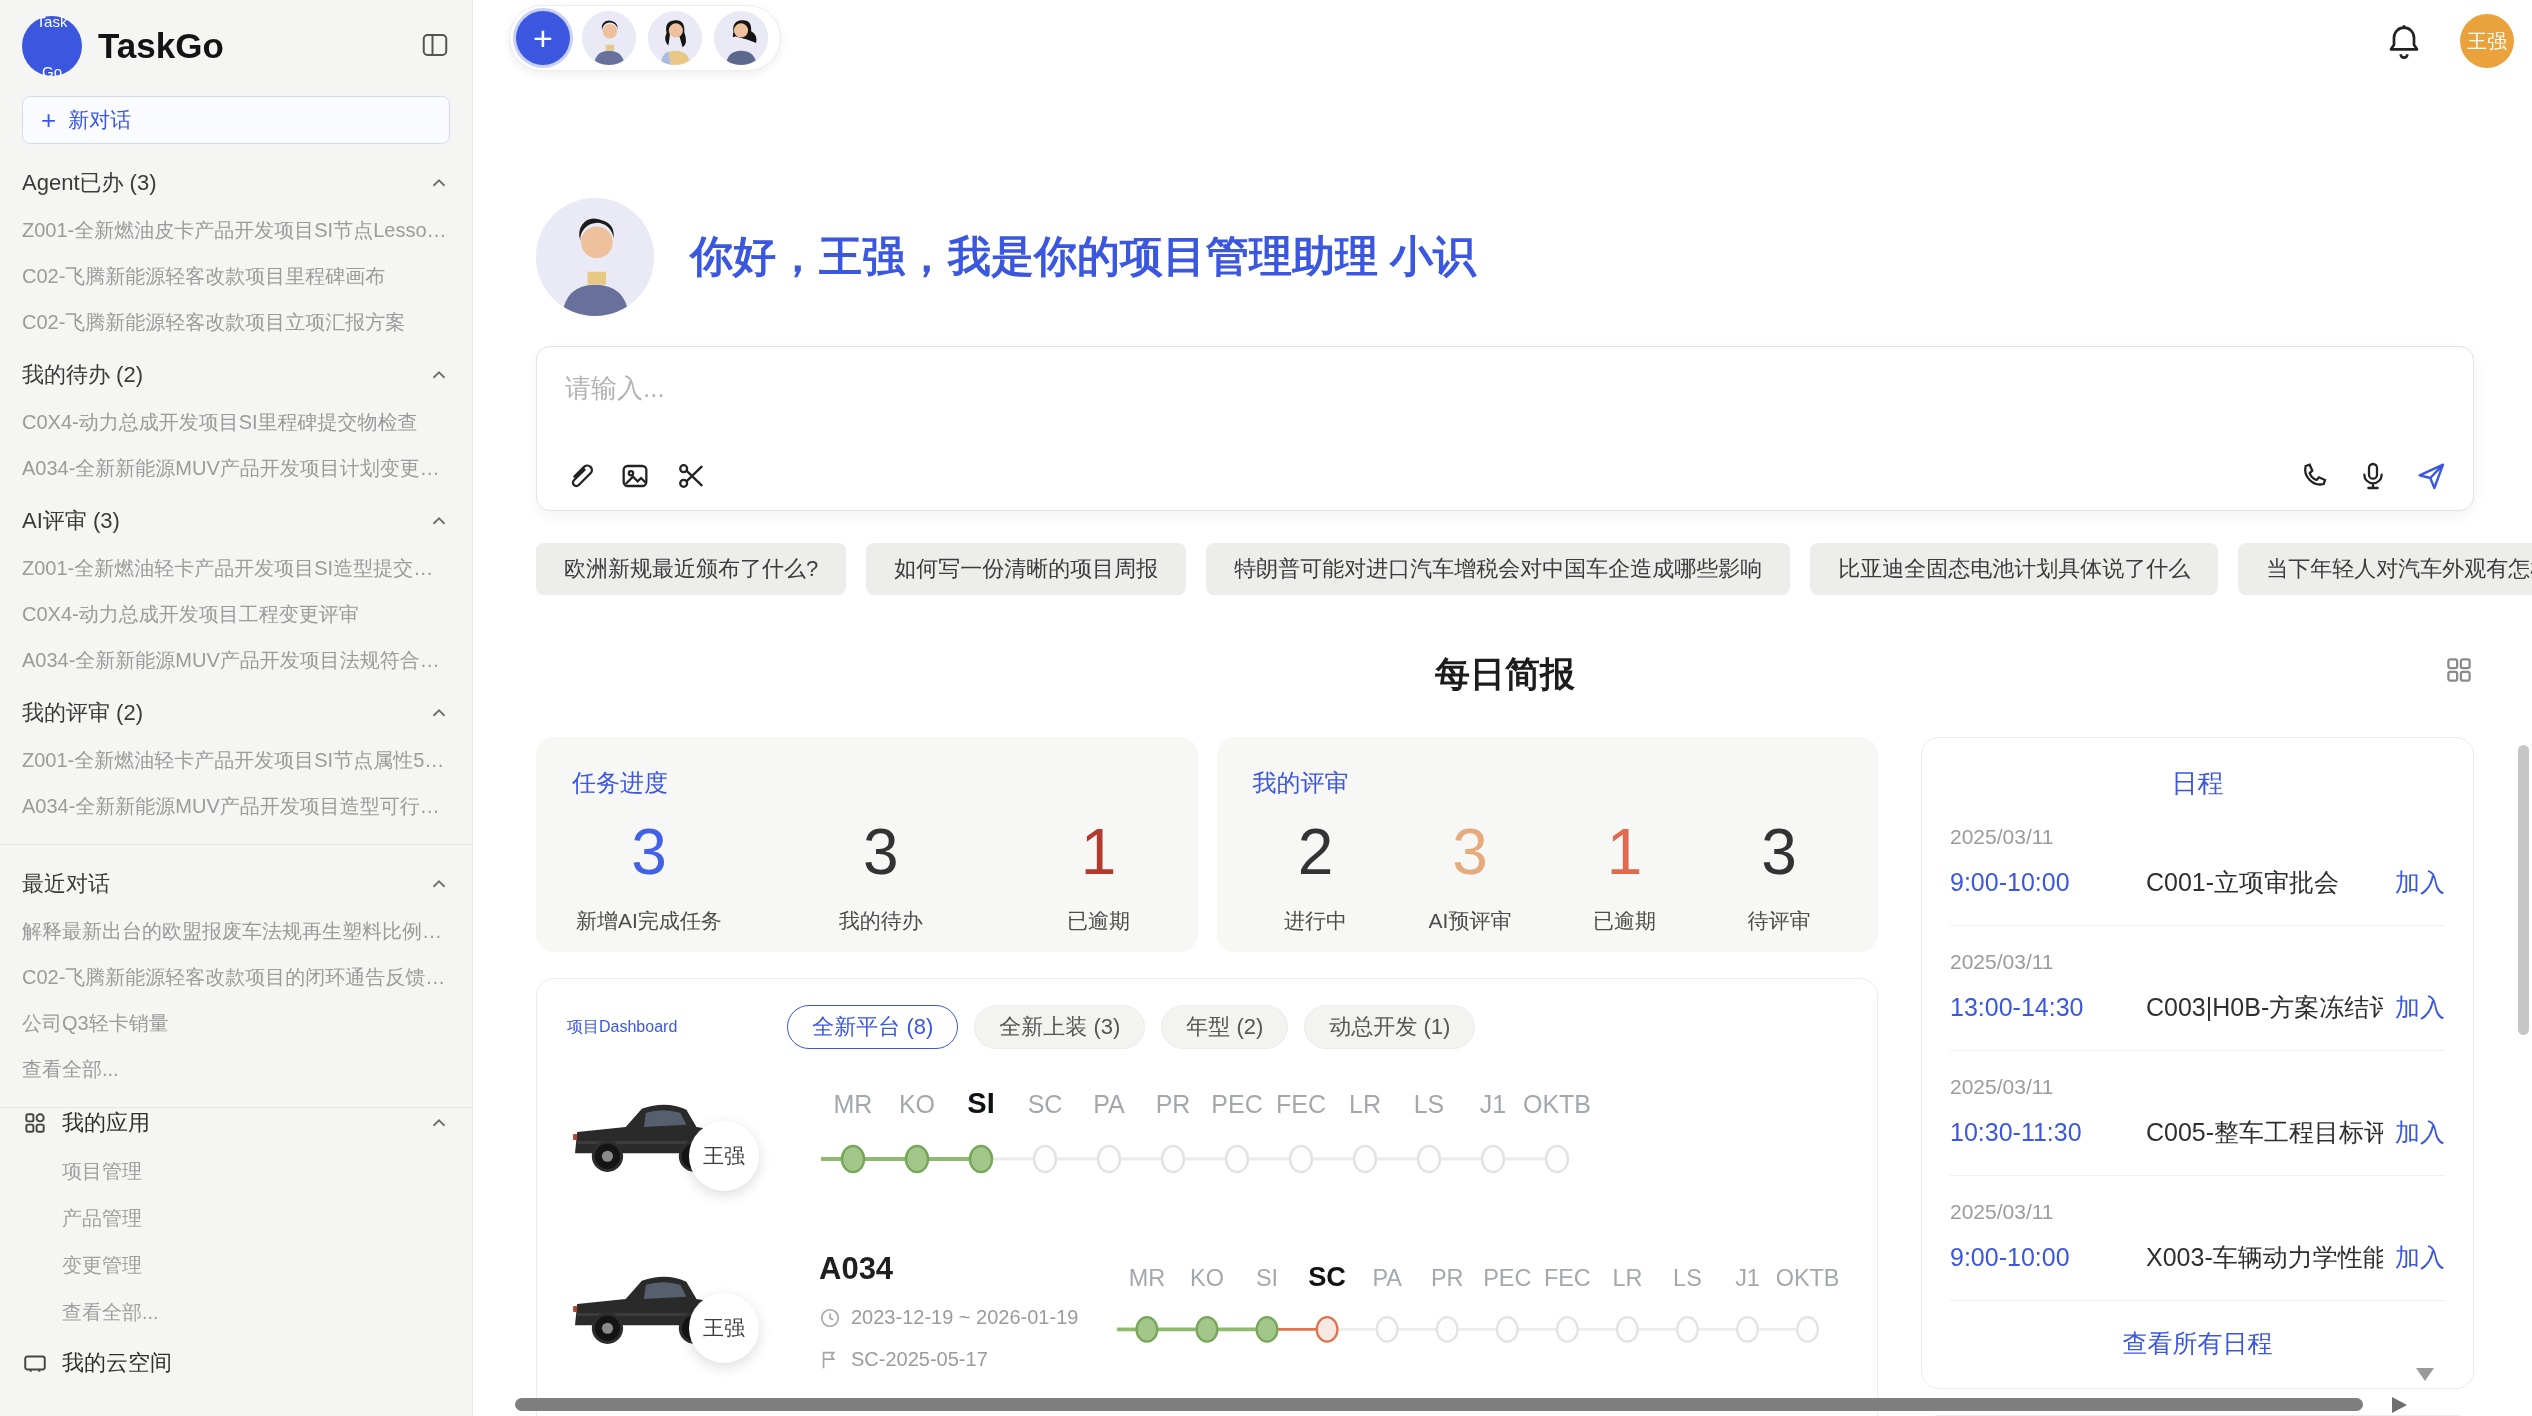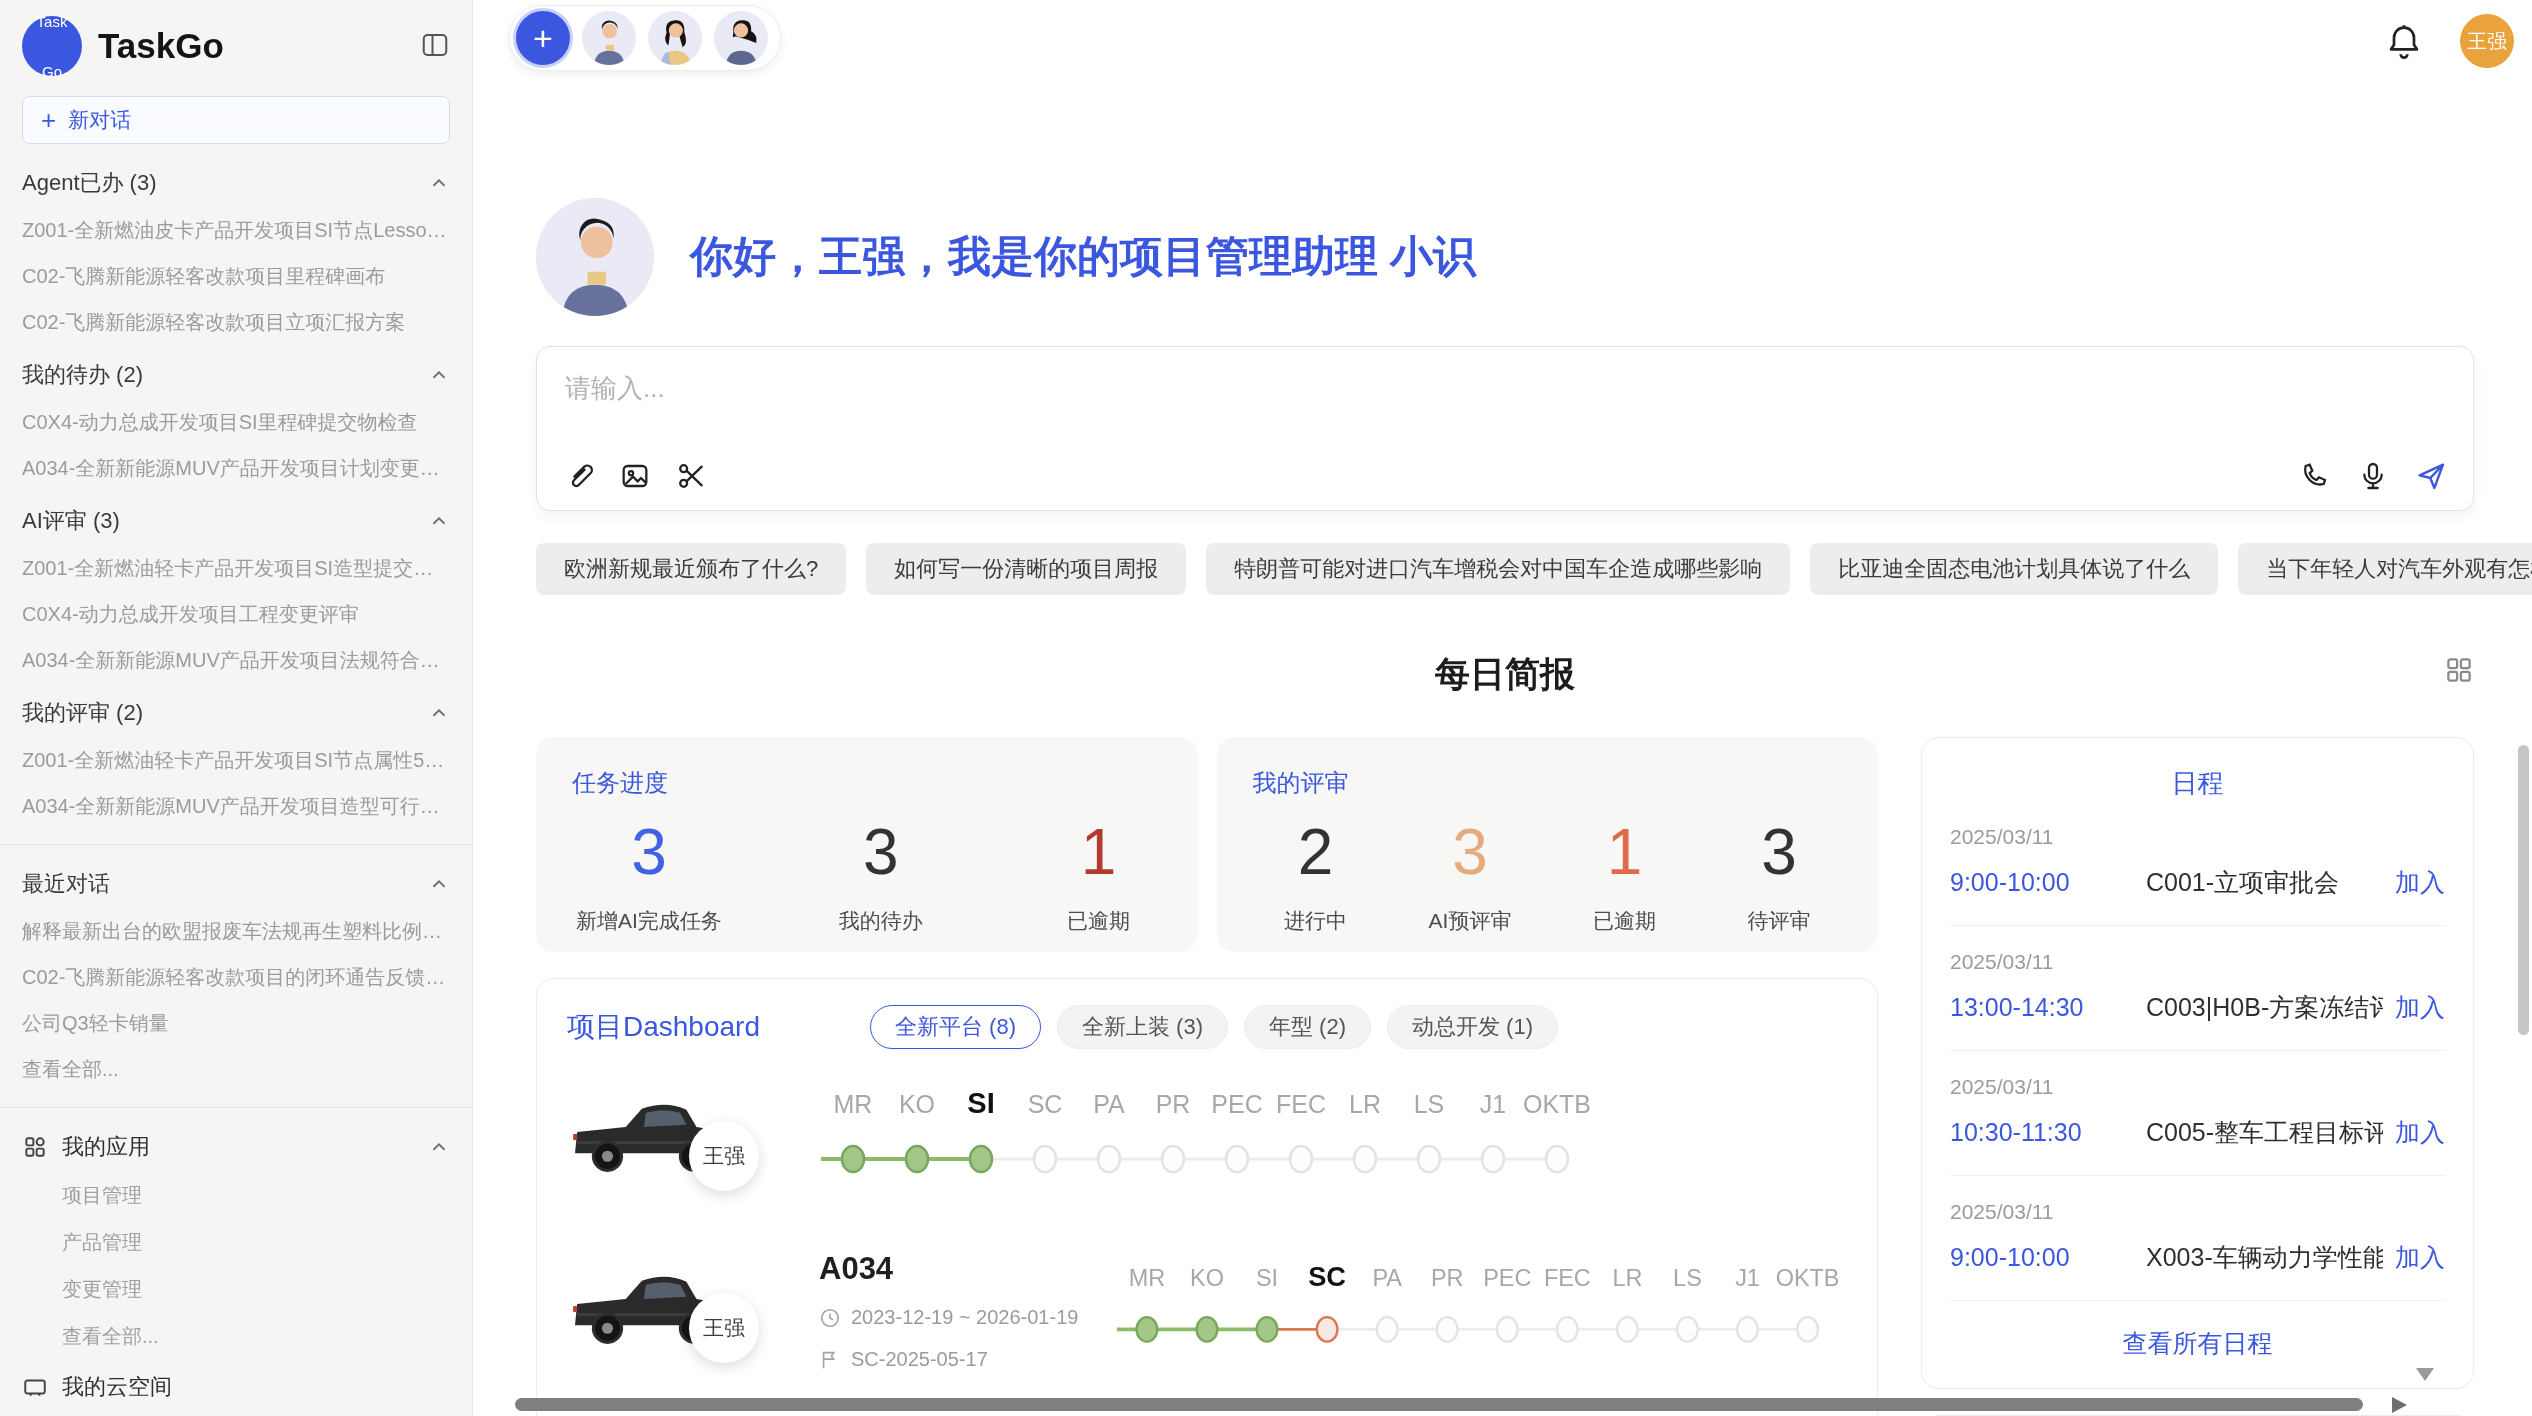--- a/index.html
+++ b/index.html
@@ -20,21 +20,21 @@
     border-radius:8px; color:#3b57e0; font-size:21px; display:flex; align-items:center; gap:12px;
     padding:0 18px; cursor:pointer; }
   .new-chat .plus { font-size:26px; line-height:1; }
   .group { margin-top:24px; }
   .group-header { display:flex; align-items:center; font-size:22px; color:#3a3a3a; cursor:pointer; }
   .group-header .gh-label { flex:1; }
   .chev { width:22px; height:22px; flex:none; }
   .group-item { margin-top:19px; font-size:20px; color:#9b9b9b; white-space:nowrap;
     overflow:hidden; text-overflow:ellipsis; cursor:pointer; }
   .s-divider { height:1px; background:#e5e5e3; margin:24px -22px 0 -22px; }
-  .apps-header { display:flex; align-items:center; gap:14px; font-size:22px; color:#2f2f2f; margin-top:24px; cursor:pointer; }
+  .apps-header { display:flex; align-items:center; gap:14px; font-size:22px; color:#2f2f2f; cursor:pointer; }
   .apps-header .gh-label { flex:1; }
   .sub-item { margin-left:40px; margin-top:20px; font-size:20px; color:#a0a0a0; cursor:pointer; }
   .side-link { display:flex; align-items:center; gap:14px; margin-top:22px; font-size:22px; color:#2f2f2f; cursor:pointer; }
   .side-ic { width:26px; height:26px; flex:none; }
 
   
   .main { flex:1; position:relative; background:#fff; min-width:0; }
   .topbar-pill { position:absolute; left:36px; top:5px; height:66px; border-radius:34px;
     background:#fff; border:1px solid #ededed; box-shadow:0 3px 10px rgba(0,0,0,.07);
     display:flex; align-items:center; gap:12px; padding:0 12px 0 6px; z-index:5; }
@@ -78,21 +78,21 @@
   .stat-card { flex:1; background:#f7f7f5; border-radius:18px; padding:30px 36px; height:215px; }
   .stat-card-title { color:#3b57e0; font-size:24px; }
   .stat-list { display:flex; justify-content:space-between; margin-top:16px; padding:0 4px; }
   .stat { text-align:center; min-width:118px; }
   .stat-value { font-size:64px; font-weight:500; }
   .stat-label { font-size:21px; color:#4c4c4c; margin-top:18px; }
 
   .dash-card { margin-top:26px; border:1px solid #ececea; border-radius:18px; padding:26px 30px;
     height:620px; overflow:hidden; background:#fff; }
   .dash-header { display:flex; align-items:center; gap:110px; }
-  .dash-title { color:#3b57e0; font-size:28px; }
+  .dash-title { color:#3b57e0; font-size:16px; }
   .tabs { display:flex; gap:16px; }
   .tab { height:44px; padding:0 24px; border-radius:22px; background:#f3f3f1; color:#555;
     font-size:22px; display:flex; align-items:center; border:1px solid #ececea; cursor:pointer; }
   .tab.active { background:#fff; border-color:#3b57e0; color:#3b57e0; }
 
   .proj-row { display:flex; align-items:flex-start; margin-top:26px; }
   .proj-car { position:relative; width:252px; height:146px; flex:none; }
   .car-svg { width:172px; height:106px; display:block; margin-top:8px; }
   .owner-badge { position:absolute; left:122px; top:46px; width:70px; height:70px; background:#fff;
     border-radius:50%; box-shadow:0 4px 14px rgba(0,0,0,.14); display:flex; align-items:center;

